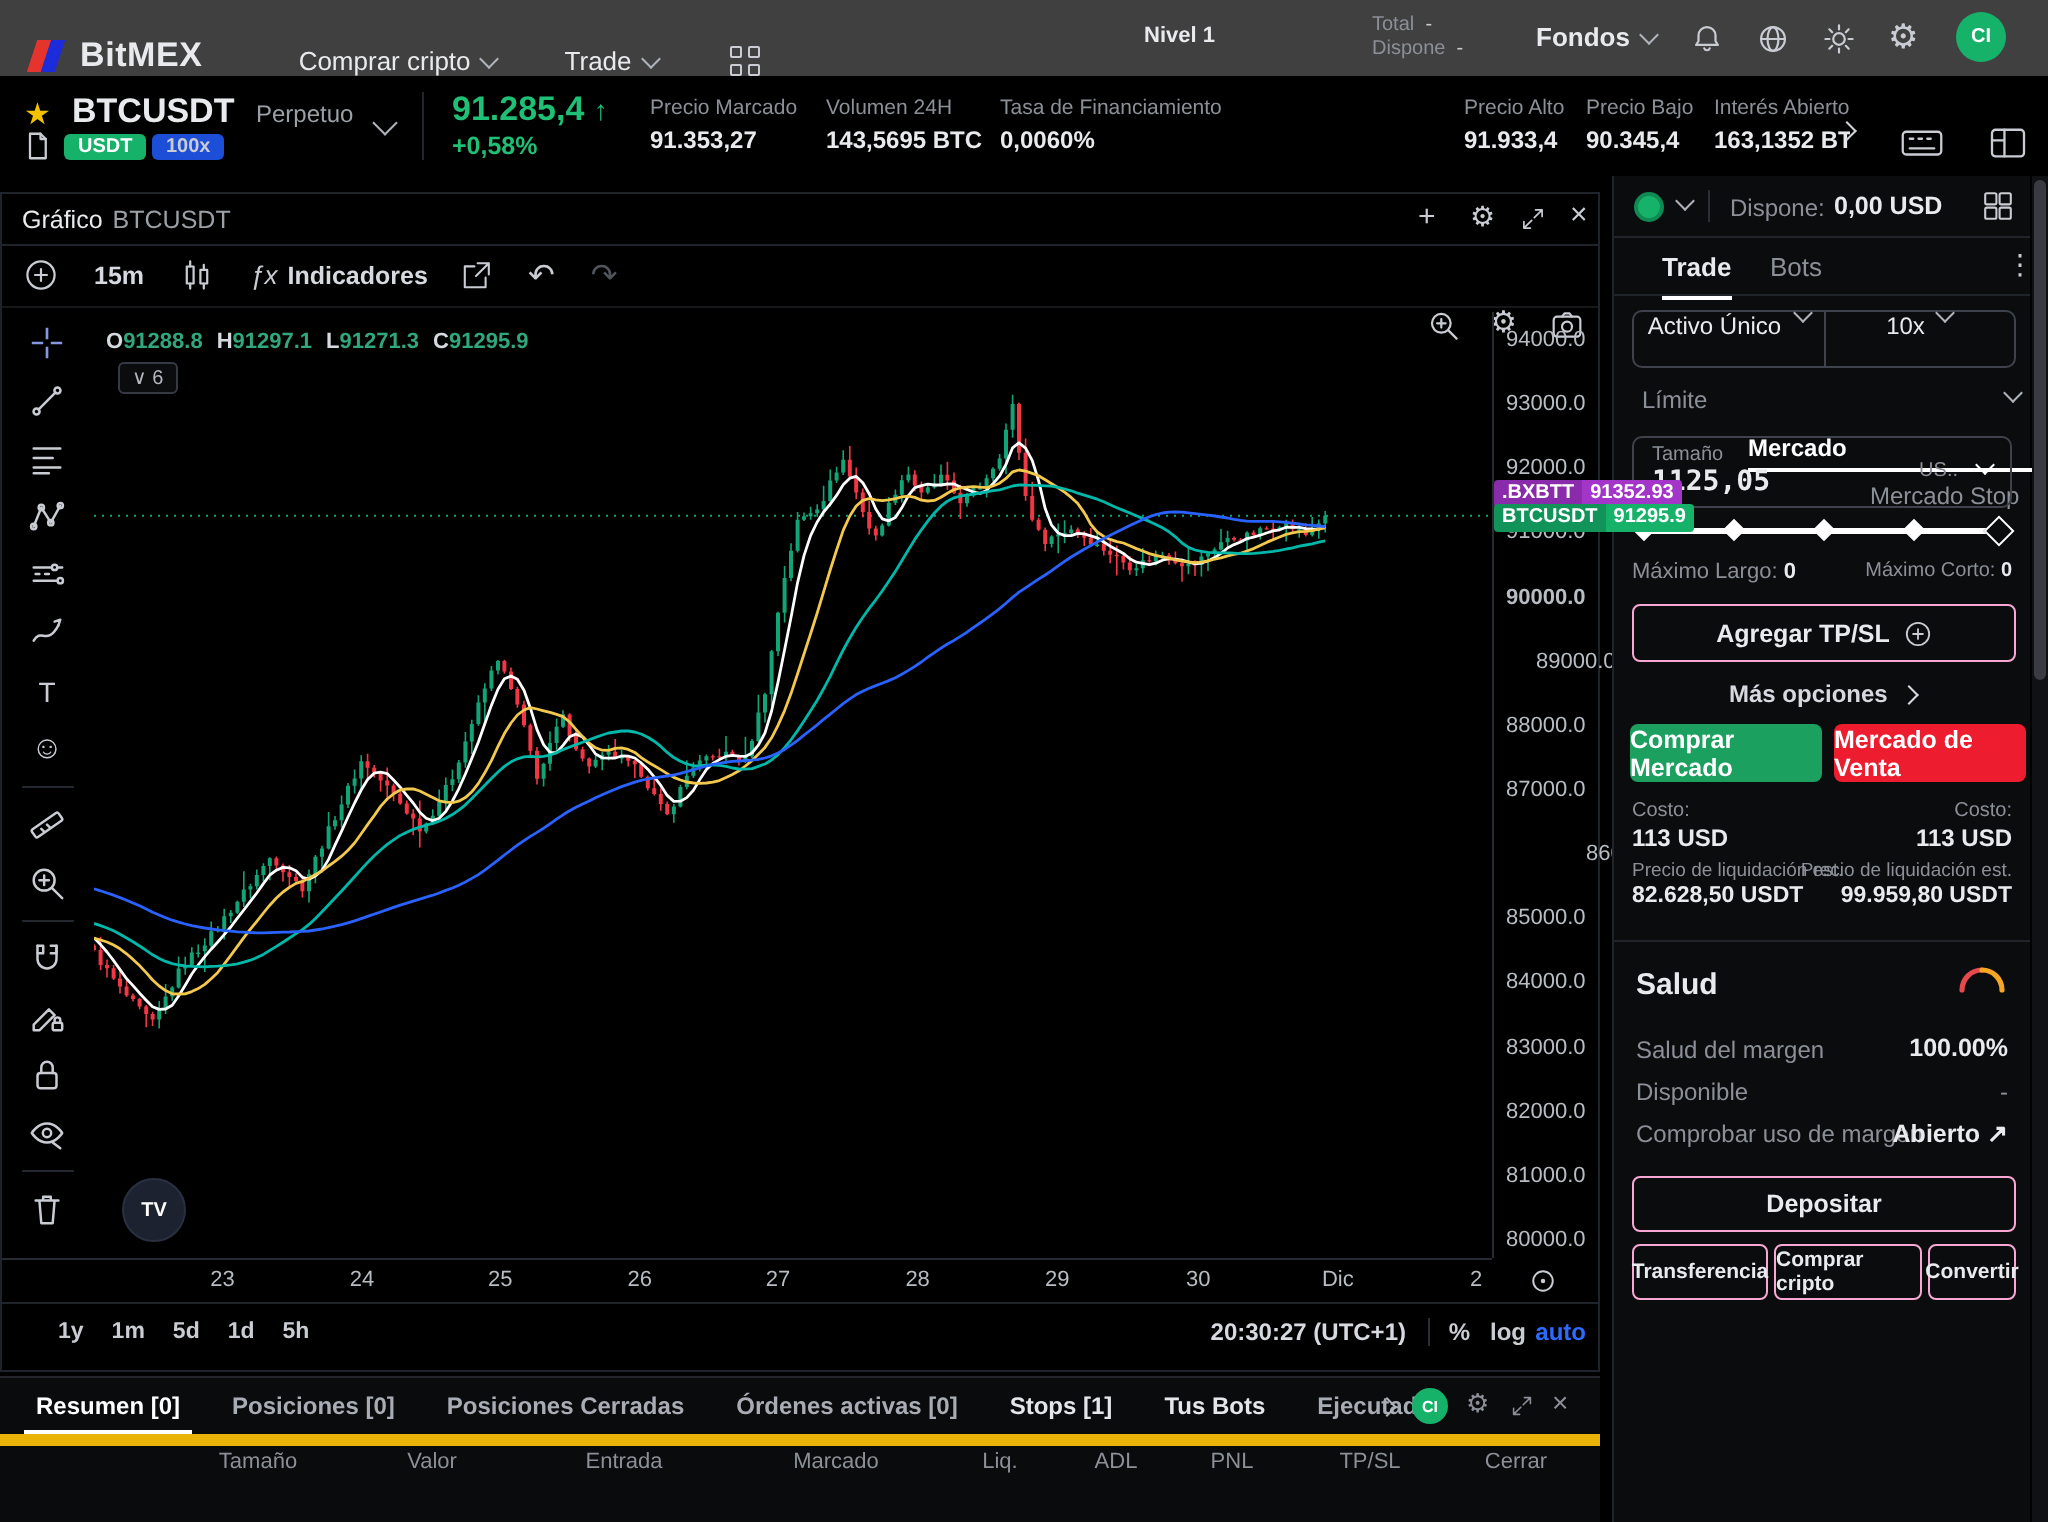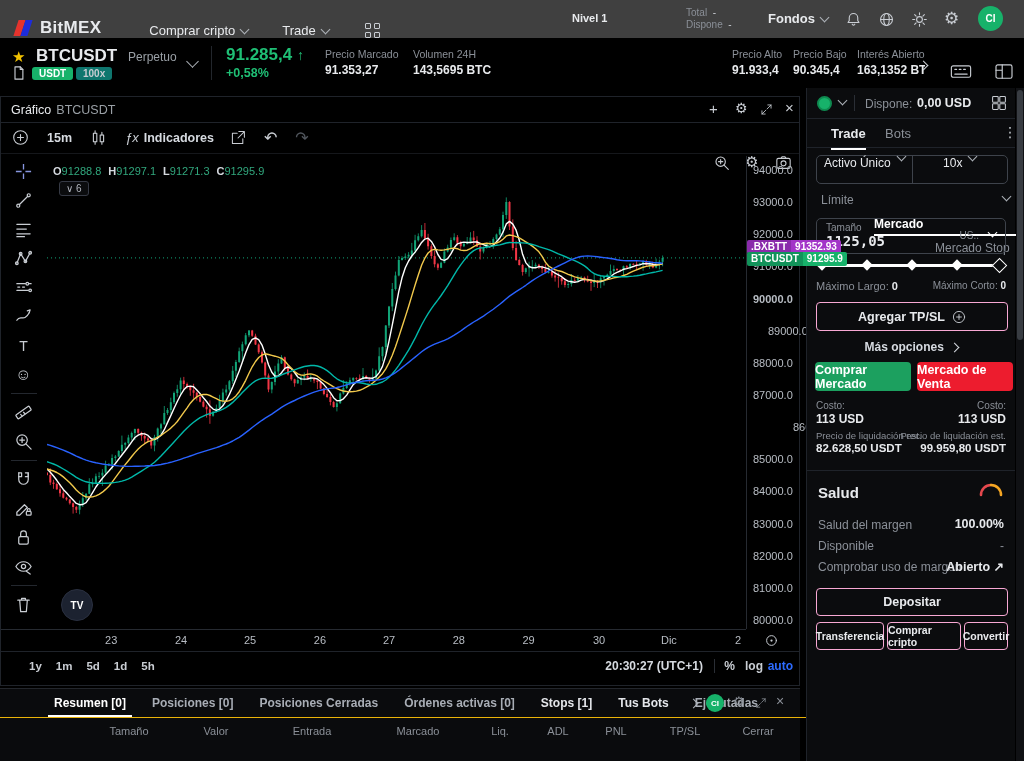--- a/index.html
+++ b/index.html
@@ -34,35 +34,35 @@
   #chart-panel{position:absolute;left:0;top:96px;width:800px;height:590px;background:#000;border:1px solid #1f232a;box-sizing:border-box;}
   #chart-head{position:absolute;left:0;top:0;width:100%;height:25px;border-bottom:1px solid #1f232a;display:flex;align-items:center;}
   #chart-toolbar{position:absolute;left:0;top:25px;width:100%;height:31px;border-bottom:1px solid #15171b;display:flex;align-items:center;}
   .tb-ic{color:#c9cdd3;font-size:14px;margin:0 9px;display:flex;align-items:center;gap:5px;}
   #left-tools{position:absolute;left:0;top:60px;width:45px;display:flex;flex-direction:column;align-items:center;}
   .ticon{height:29px;display:flex;align-items:center;justify-content:center;width:36px;}
   .tdiv{width:26px;height:1px;background:#23272e;margin:4px 0;}
   #chart-svg{position:absolute;left:46px;top:59px;}
   #legend{position:absolute;left:52px;top:68px;font-size:11px;color:#b7bcc4;z-index:3;}
   #legend b{font-weight:700;color:#d6dae0;}
-  #legend span.v{color:#31a77d;margin-right:7px;font-weight:400;}
+  #legend span.v{color:#31a77d;margin-right:7px;font-weight:700;}
   #collapse-badge{position:absolute;left:58px;top:84px;z-index:3;border:1px solid #363a45;border-radius:3px;color:#b2b5be;font-size:10px;padding:1px 6px;background:#0b0c0e;}
   #y-axis{position:absolute;left:745px;top:59px;width:54px;height:473px;border-left:1px solid #262a31;}
   .ytick{position:absolute;left:6px;font-size:11px;color:#b8bdc4;}
   #x-axis{position:absolute;left:0px;top:532px;width:745px;height:20px;border-top:1px solid #262a31;}
   .xtick{position:absolute;top:4px;width:34px;text-align:center;font-size:11px;color:#b8bdc4;}
   .price-badge{position:absolute;left:746px;z-index:4;display:flex;height:14px;font-size:10px;font-weight:700;color:#fff;border-radius:2px;overflow:hidden;}
   .price-badge .l{padding:1px 4px;}
   .price-badge .v{padding:1px 4px;}
   #chart-bottombar{position:absolute;left:0;top:554px;width:100%;height:28px;border-top:1px solid #1f232a;display:flex;align-items:center;}
   .rangebtn{font-size:11.5px;font-weight:700;color:#c9cdd3;margin-right:14px;}
   #tvlogo{position:absolute;left:60px;top:492px;width:30px;height:30px;border-radius:50%;background:#1c2230;border:1px solid #2a3040;color:#fff;font-size:10px;font-weight:700;display:flex;align-items:center;justify-content:center;z-index:3;}
   
   #bottom-panel{position:absolute;left:0;top:688px;width:800px;height:73px;background:#0a0b0d;border-top:1px solid #23262c;}
-  #btabs{position:absolute;left:0;top:0;width:100%;height:28px;display:flex;align-items:center;border-bottom:1px solid #eab308;padding-left:36px;}
+  #btabs{position:absolute;left:0;top:0;width:100%;height:28px;display:flex;align-items:center;border-bottom:6px solid #eab308;}
   .btab{font-size:12px;font-weight:700;color:#a8adb5;margin-left:26px;white-space:nowrap;position:relative;height:28px;display:flex;align-items:center;}
   .btab.first{margin-left:18px;}
   .btab.bright{color:#e4e6ea;}
   .btab.active{color:#fff;}
   .btab.active::after{content:"";position:absolute;left:-6px;right:-6px;bottom:0;height:2px;background:#fff;}
   .bcol{position:absolute;top:36px;transform:translateX(-50%);font-size:11px;color:#8b9098;white-space:nowrap;}
   
   #side-panel{position:absolute;left:806px;top:88px;width:209px;height:692px;background:#0b0c0e;border-left:1px solid #1f232a;box-sizing:border-box;}
   .sdiv{position:absolute;left:0;width:100%;height:1px;background:#1f232a;}
   .sbtn{border:1px solid #f9a8d4;border-radius:4px;color:#e8eaed;display:flex;align-items:center;justify-content:center;background:transparent;}
@@ -141,37 +141,41 @@
 
   <div id="tickerbar">
     <span class="abs" style="left:12px;top:10px;color:#f2c200;font-size:15px">★</span>
     <span class="abs" style="left:36px;top:8px;font-size:17px;font-weight:700">BTCUSDT</span>
     <span class="abs" style="left:128px;top:12px;font-size:12px;color:#9aa0a6">Perpetuo</span>
     <svg class="ic abs" style="left:12px;top:28px" width="13" height="14" viewBox="0 0 14 16">
         <path d="M3 1h6l3 3v11H3z"></path>
         <path d="M9 1v3h3"></path>
       </svg>
     <span class="pill abs" style="left:32px;top:29px;background:#17b26a;color:#fff">USDT</span>
-    <span class="pill abs" style="left:76px;top:29px;background:#0f766e;color:#c9cdd3">100x</span>
+    <span class="pill abs" style="left:76px;top:29px;background:#1d4ed8;color:#c9cdd3">100x</span>
     <i class="chev abs" style="left:188px;top:22px;width:8px;height:8px"></i>
     <div class="abs" style="left:211px;top:8px;width:1px;height:34px;background:#22262c"></div>
 
     <div class="abs" style="left:226px;top:7px;font-size:17px;font-weight:700;color:#1fbf75">
       <span>91.285,4</span>
       <span style="font-size:14px">↑</span>
     </div>
     <div class="abs" style="left:226px;top:28px;font-size:12.5px;font-weight:700;color:#1fbf75">+0,58%</div>
 
     <div class="abs" style="left:325px;top:10px">
       <div class="statlabel">Precio Marcado</div>
       <div class="statvalue">91.353,27</div>
     </div>
     <div class="abs" style="left:413px;top:10px">
       <div class="statlabel">Volumen 24H</div>
       <div class="statvalue">143,5695 BTC</div>
+    </div>
+    <div class="abs" style="left:500px;top:10px">
+      <div class="statlabel">Tasa de Financiamiento</div>
+      <div class="statvalue">0,0060%</div>
     </div>
     <div class="abs" style="left:732px;top:10px">
       <div class="statlabel">Precio Alto</div>
       <div class="statvalue">91.933,4</div>
     </div>
     <div class="abs" style="left:793px;top:10px">
       <div class="statlabel">Precio Bajo</div>
       <div class="statvalue">90.345,4</div>
     </div>
     <div class="abs" style="left:857px;top:10px;width:68px;overflow:hidden">

